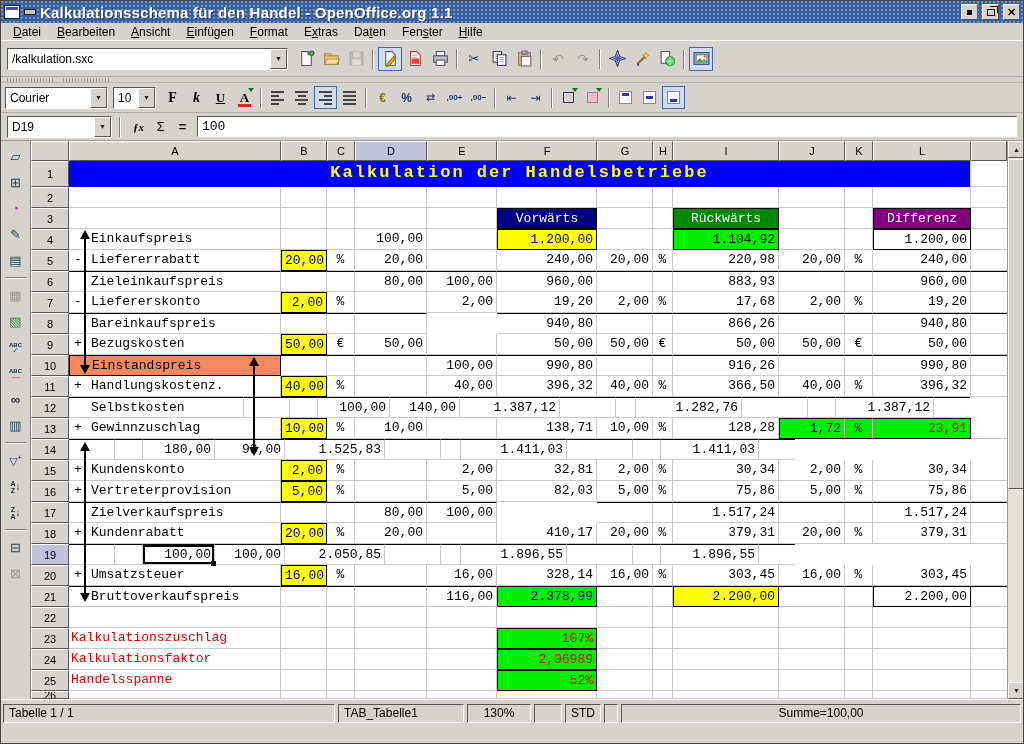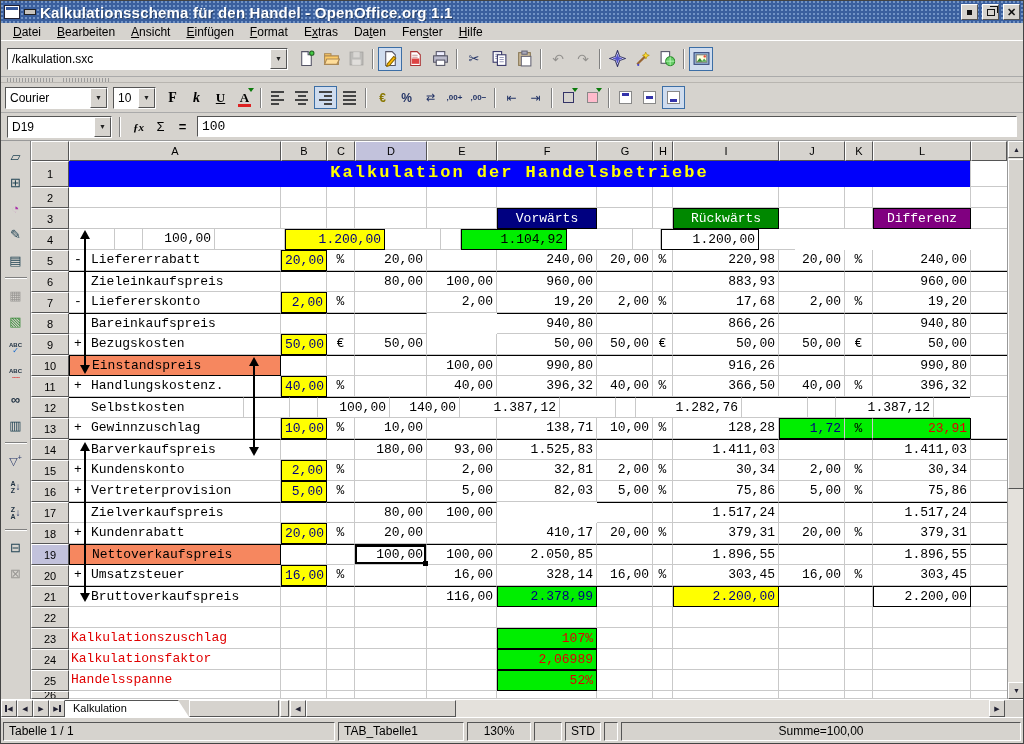--- a/index.html
+++ b/index.html
@@ -636,20 +636,24 @@
             <div class="cell" style="width: 56px;"></div>
             <div class="cell" style="width: 20px;"></div>
             <div class="cell hg" style="width: 106px;">Rückwärts</div>
             <div class="cell" style="width: 66px;"></div>
             <div class="cell" style="width: 28px;"></div>
             <div class="cell hp" style="width: 98px;">Differenz</div>
             <div class="cell fill"></div>
           </div>
           <div class="grid-row" style="height: 21px;">
             <div class="rowhdr">4</div>
+            <div class="cell a" style="width: 212px;">
+              <span class="sign"></span>
+              <span class="lbl">Einkaufspreis</span>
+            </div>
             <div class="cell" style="width: 46px;"></div>
             <div class="cell" style="width: 28px;"></div>
             <div class="cell" style="width: 72px;">100,00</div>
             <div class="cell" style="width: 70px;"></div>
             <div class="cell y" style="width: 100px;">1.200,00</div>
             <div class="cell" style="width: 56px;"></div>
             <div class="cell" style="width: 20px;"></div>
             <div class="cell g bx" style="width: 106px;">1.104,92</div>
             <div class="cell" style="width: 66px;"></div>
             <div class="cell" style="width: 28px;"></div>
@@ -822,24 +826,20 @@
             <div class="cell" style="width: 56px;">10,00</div>
             <div class="cell c" style="width: 20px;">%</div>
             <div class="cell" style="width: 106px;">128,28</div>
             <div class="cell g nv bt bb bl" style="width: 66px;">1,72</div>
             <div class="cell g c bt bb" style="width: 28px;">%</div>
             <div class="cell g rd bt bb br" style="width: 98px;">23,91</div>
             <div class="cell fill"></div>
           </div>
           <div class="grid-row tl" style="height: 21px;">
             <div class="rowhdr">14</div>
-            <div class="cell a" style="width: 212px;">
-              <span class="sign"></span>
-              <span class="lbl">Barverkaufspreis</span>
-            </div>
             <div class="cell" style="width: 46px;"></div>
             <div class="cell" style="width: 28px;"></div>
             <div class="cell" style="width: 72px;">180,00</div>
             <div class="cell" style="width: 70px;">93,00</div>
             <div class="cell" style="width: 100px;">1.525,83</div>
             <div class="cell" style="width: 56px;"></div>
             <div class="cell" style="width: 20px;"></div>
             <div class="cell" style="width: 106px;">1.411,03</div>
             <div class="cell" style="width: 66px;"></div>
             <div class="cell" style="width: 28px;"></div>
@@ -917,24 +917,20 @@
             <div class="cell" style="width: 56px;">20,00</div>
             <div class="cell c" style="width: 20px;">%</div>
             <div class="cell" style="width: 106px;">379,31</div>
             <div class="cell" style="width: 66px;">20,00</div>
             <div class="cell c" style="width: 28px;">%</div>
             <div class="cell" style="width: 98px;">379,31</div>
             <div class="cell fill"></div>
           </div>
           <div class="grid-row tl" style="height: 21px;">
             <div class="rowhdr hl">19</div>
-            <div class="cell a orange" style="width: 212px;">
-              <span class="sign"></span>
-              <span class="lbl">Nettoverkaufspreis</span>
-            </div>
             <div class="cell" style="width: 46px;"></div>
             <div class="cell" style="width: 28px;"></div>
             <div class="cell sel" style="width: 72px;">100,00</div>
             <div class="cell" style="width: 70px;">100,00</div>
             <div class="cell" style="width: 100px;">2.050,85</div>
             <div class="cell" style="width: 56px;"></div>
             <div class="cell" style="width: 20px;"></div>
             <div class="cell" style="width: 106px;">1.896,55</div>
             <div class="cell" style="width: 66px;"></div>
             <div class="cell" style="width: 28px;"></div>
@@ -1076,36 +1072,20 @@
       <div class="varrow a2"></div>
       <div class="varrow a3"></div>
     </div>
     <div class="vscroll">
       <div class="sbtn">▲</div>
       <div class="vthumb"></div>
       <div class="sbtn sdown">▼</div>
     </div>
   </div>
 
-  <div class="tabbar">
-    <span class="navbtn"><b></b>◀</span>
-    <span class="navbtn">◀</span>
-    <span class="navbtn">▶</span>
-    <span class="navbtn">▶<b></b></span>
-    <span class="sheettab"><span>Kalkulation</span></span>
-    <span class="tabstrip"></span>
-    <span class="splitter"></span>
-    <div class="hscroll">
-      <span class="sbtn">◀</span>
-      <span class="hthumb"></span>
-      <span class="htrough"></span>
-      <span class="sbtn">▶</span>
-    </div>
-    <span class="tcorner"></span>
-  </div>
 
   <div class="statusbar">
     <span class="sfield f1">Tabelle 1 / 1</span>
     <span class="sfield f2">TAB_Tabelle1</span>
     <span class="sfield f3">130%</span>
     <span class="sfield f4"></span>
     <span class="sfield f5">STD</span>
     <span class="sfield f6"></span>
     <span class="sfield f7">Summe=100,00</span>
   </div>

